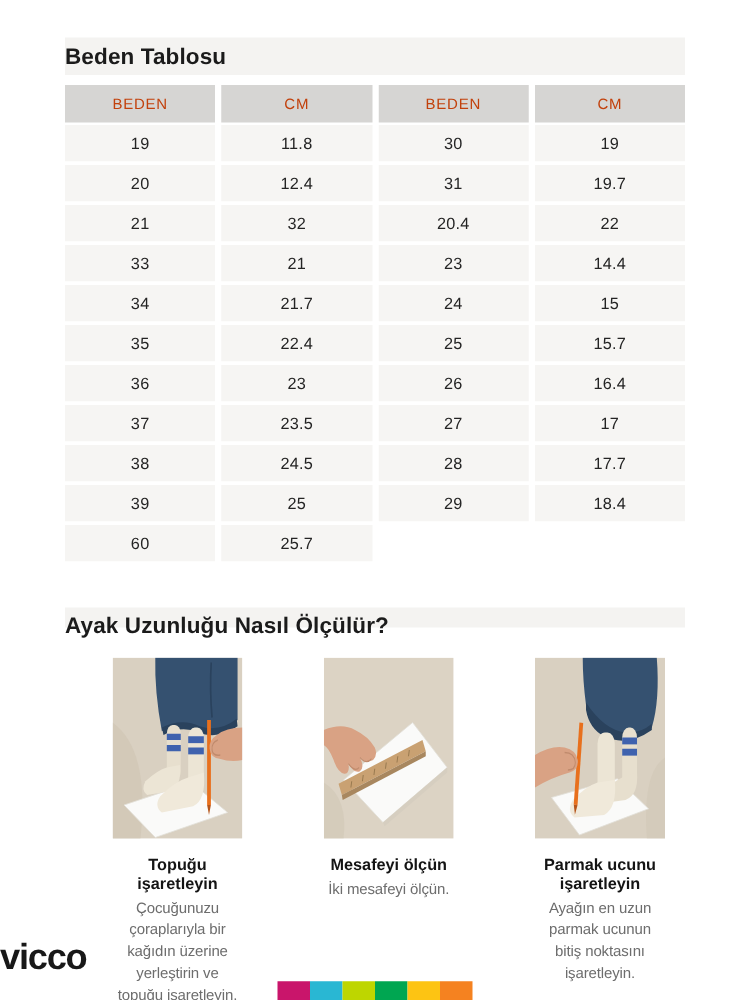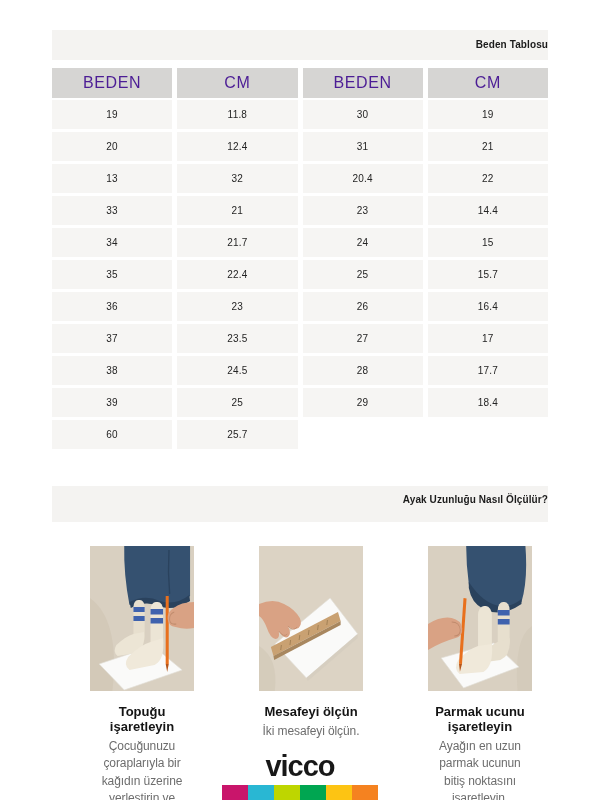--- a/index.html
+++ b/index.html
@@ -6,54 +6,54 @@
   body{
     width:600px;height:800px;background:#ffffff;
     font-family:"Liberation Sans",sans-serif;
     overflow:hidden;position:relative;
     -webkit-font-smoothing:antialiased;
   }
   .content{width:496px;margin-left:52px;padding-top:30px;}
 
   
   .bar{
-    background:#f4f3f1;height:30px;line-height:30px;text-align:right;
-    font-size:10px;font-weight:bold;color:#1b1b1b;letter-spacing:.1px;
-  }
-  .section-bar{margin-top:37px;height:36px;line-height:28px;}
+    background:#f4f3f1;height:30px;line-height:30px;text-align:left;
+    font-size:18px;font-weight:bold;color:#1b1b1b;letter-spacing:.1px;
+  }
+  .section-bar{margin-top:37px;height:16px;line-height:28px;}
 
   
   .size-grid{
     margin-top:8px;
     display:grid;
     grid-template-columns:repeat(4,1fr);
     grid-auto-rows:29px;
     gap:3px 5px;
   }
   .size-grid .cell{
     background:#f6f5f3;display:flex;align-items:center;justify-content:center;
-    font-size:10px;color:#242424;letter-spacing:.2px;
+    font-size:13px;color:#242424;letter-spacing:.2px;
   }
   .size-grid .cell.head{
-    background:#d6d5d3;height:30px;font-size:16px;color:#4c1d95;letter-spacing:.6px;
+    background:#d6d5d3;height:30px;font-size:12px;color:#c2410c;letter-spacing:.6px;
   }
 
   
   .steps{
     margin-top:8px;
     display:grid;grid-template-columns:repeat(3,1fr);gap:0 11px;
   }
   .step{margin:16px;text-align:center;padding-left:22px;}
   .photo{width:100%;height:145px;overflow:hidden;}
   .photo svg{display:block;width:100%;height:100%;}
   .step-title{margin-top:13px;font-size:13px;font-weight:bold;color:#141414;}
   .step-desc{margin-top:4px;font-size:12px;line-height:1.45;color:#6d6d6d;letter-spacing:-0.1px;}
 
   
-  .logo{position:absolute;left:0;right:0;top:750px;text-align:center;}
+  .logo{position:absolute;left:0;right:0;top:750px;text-align:left;}
   .logo-text{
     font-size:29px;font-weight:bold;color:#181818;letter-spacing:-1px;line-height:32px;
   }
   .logo-rainbow{
     width:156px;height:16px;margin:3px auto 0;display:flex;
   }
   .logo-rainbow span{flex:1 1 0;height:100%;}
 </style>
 </head>
 <body>
@@ -67,22 +67,22 @@
       <div class="cell head">CM</div>
       <div class="cell head">BEDEN</div>
       <div class="cell head">CM</div>
       <div class="cell">19</div>
       <div class="cell">11.8</div>
       <div class="cell">30</div>
       <div class="cell">19</div>
       <div class="cell">20</div>
       <div class="cell">12.4</div>
       <div class="cell">31</div>
+      <div class="cell">19.7</div>
       <div class="cell">21</div>
-      <div class="cell">13</div>
       <div class="cell">32</div>
       <div class="cell">20.4</div>
       <div class="cell">22</div>
       <div class="cell">33</div>
       <div class="cell">21</div>
       <div class="cell">23</div>
       <div class="cell">14.4</div>
       <div class="cell">34</div>
       <div class="cell">21.7</div>
       <div class="cell">24</div>

